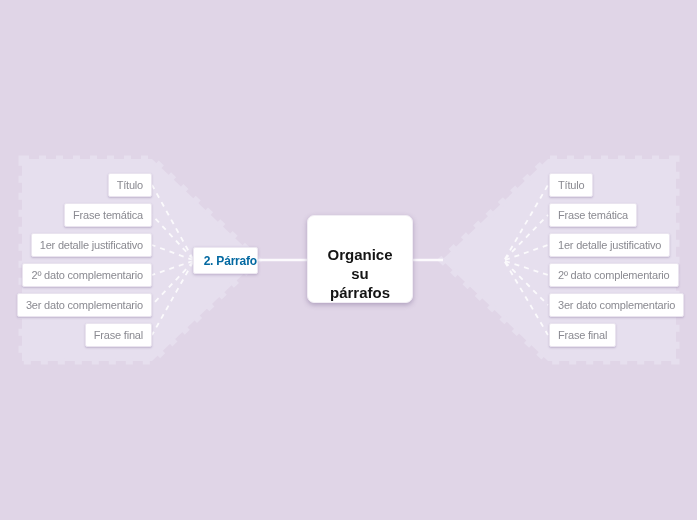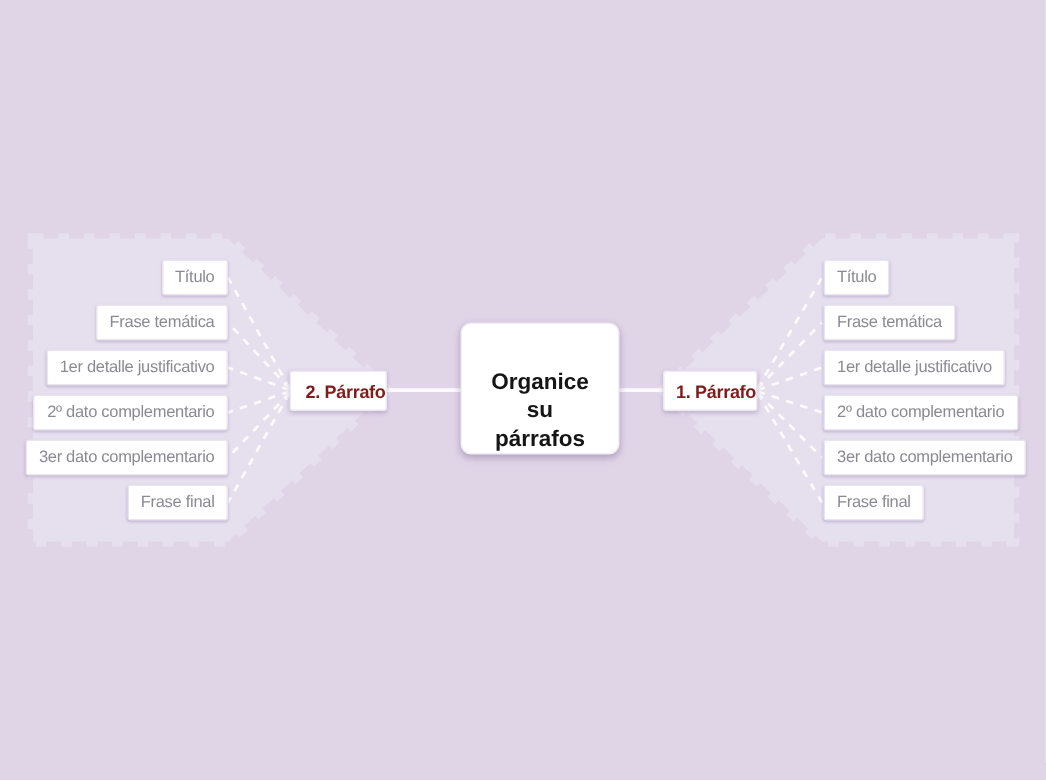--- a/index.html
+++ b/index.html
@@ -31,21 +31,21 @@
   .subtopic.left{right:545px;}
   .subtopic.right{left:549px;}
   .branch{
     height:27px;
     border:1px solid #EDE8F1;
     border-radius:2px;
     box-shadow:0 1px 3px rgba(130,110,155,.42);
     font-size:12px;
     font-weight:bold;
     letter-spacing:-0.2px;
-    color:#7f1d1d;
+    color:#0369a1;
     white-space:nowrap;
   }
   .center-topic{
     left:307px;top:215px;width:106px;height:88px;
     border-radius:7px;
     border:1px solid #F1EDF4;
     box-shadow:0 2px 5px rgba(120,100,145,.45);
     flex-direction:column;
     font-size:15px;
     font-weight:bold;
@@ -88,23 +88,20 @@
 
   <div class="node center-topic">
     <span>Organice</span>
     <span>su</span>
     <span>párrafos</span>
   </div>
 
   <div class="node branch" style="left:193px;top:247px;width:65px;">
     <span>2. Párrafo</span>
   </div>
-  <div class="node branch" style="left:442px;top:247px;width:63px;">
-    <span>1. Párrafo</span>
-  </div>
 
   <div class="node subtopic left" style="top:173px;">
     <span>Título</span>
   </div>
   <div class="node subtopic left" style="top:203px;">
     <span>Frase temática</span>
   </div>
   <div class="node subtopic left" style="top:233px;">
     <span>1er detalle justificativo</span>
   </div>

